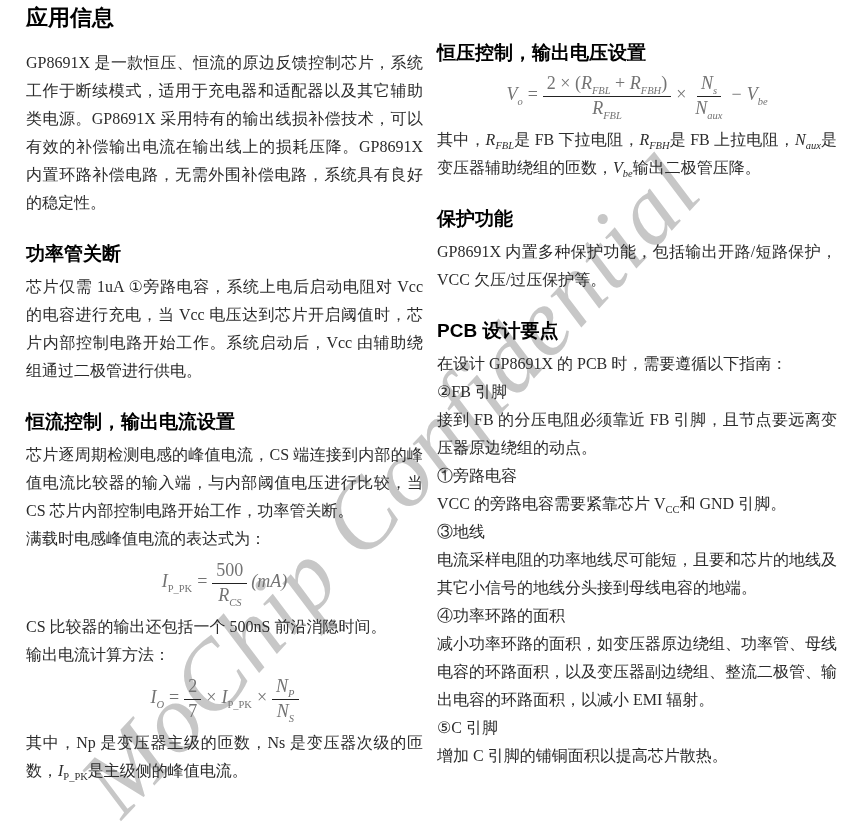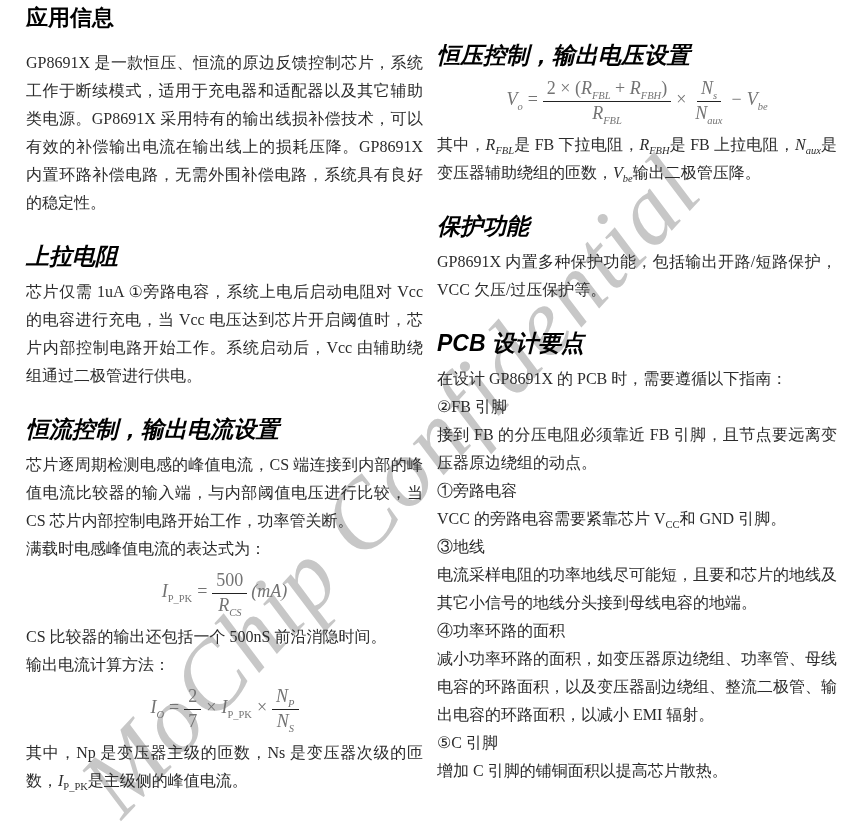--- a/index.html
+++ b/index.html
@@ -21,21 +21,21 @@
   
   .col { position:absolute; z-index:1; top:0; }
   .col-left  { left:26px;  width:397px; padding-top:1px; }
   .col-right { left:437px; width:400px; }
   h1.doc-title {
     font-family:"Liberation Sans","DejaVu Sans",sans-serif;
     font-size:22px; font-weight:bold; color:#000; margin:2px 0 16px 0;
   }
   h2.sec-title {
     font-family:"Liberation Sans","DejaVu Sans",sans-serif;
-    font-size:23px; font-weight:bold; color:#000; margin:24px 0 6px 0;font-style:italic;
+    font-size:19px; font-weight:bold; color:#000; margin:24px 0 6px 0;
   }
   h2.sec-title.first-right { margin-top:40px; }
   p.body {
     font-size:16px; line-height:28px; text-align:justify;
   }
   sub { font-size:10.5px; line-height:0; }
   .mi { font-style:italic; }
   .rm { font-style:normal; }
   
   .formula {
@@ -56,21 +56,21 @@
 <body>
 
 <div class="page">
 
   <div class="watermark" style="color: rgb(199, 199, 199);">MoChip Confidential</div>
 
   <div class="col col-left">
     <h1 class="doc-title">应用信息</h1>
     <p class="body">GP8691X 是一款恒压、恒流的原边反馈控制芯片，系统工作于断续模式，适用于充电器和适配器以及其它辅助类电源。GP8691X 采用特有的输出线损补偿技术，可以有效的补偿输出电流在输出线上的损耗压降。GP8691X 内置环路补偿电路，无需外围补偿电路，系统具有良好的稳定性。</p>
 
-    <h2 class="sec-title">上拉电阻</h2>
+    <h2 class="sec-title">功率管关断</h2>
     <p class="body">芯片仅需 1uA ①旁路电容，系统上电后启动电阻对 Vcc 的电容进行充电，当 Vcc 电压达到芯片开启阈值时，芯片内部控制电路开始工作。系统启动后，Vcc 由辅助绕组通过二极管进行供电。</p>
 
     <h2 class="sec-title">恒流控制，输出电流设置</h2>
     <p class="body">芯片逐周期检测电感的峰值电流，CS 端连接到内部的峰值电流比较器的输入端，与内部阈值电压进行比较，当 CS 芯片内部控制电路开始工作，功率管关断。</p>
     <p class="body">满载时电感峰值电流的表达式为：</p>
 
     <div class="formula">
       <span class="mi">I</span><sub class="rm">P_PK</sub><span class="op">=</span><span class="frac">
           <span class="num rm">500</span>
           <span class="den"><span class="mi">R</span><sub class="mi">CS</sub></span>

